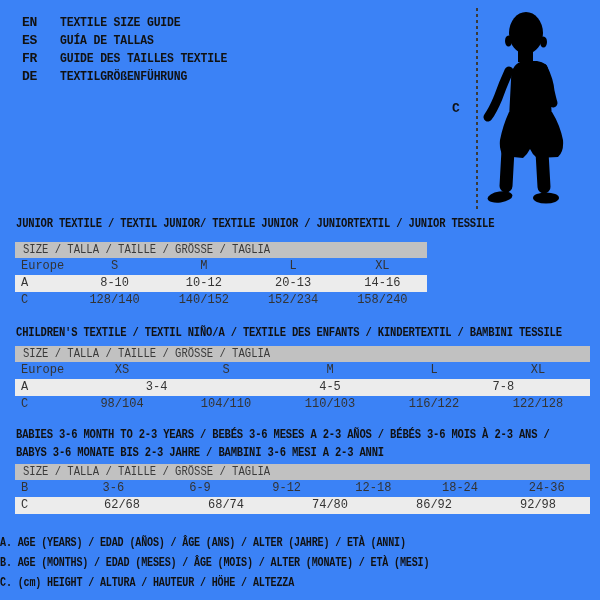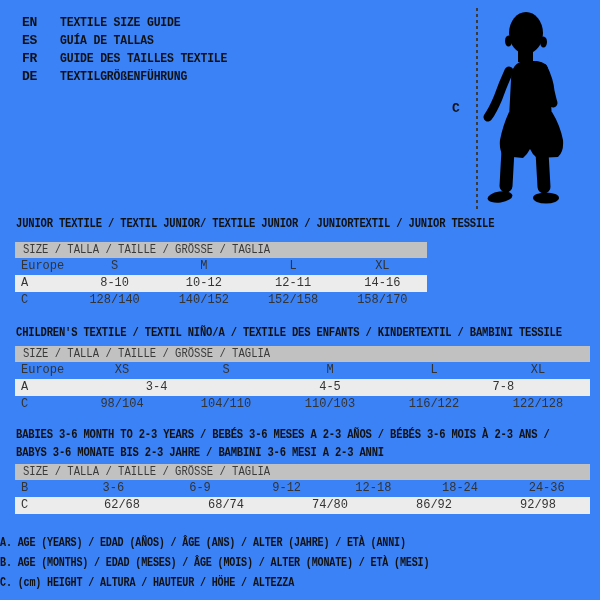--- a/index.html
+++ b/index.html
@@ -109,29 +109,29 @@
       <span class="lbl">Europe</span>
       <span class="val">S</span>
       <span class="val">M</span>
       <span class="val">L</span>
       <span class="val">XL</span>
     </div>
     <div class="st-row shaded">
       <span class="lbl">A</span>
       <span class="val">8-10</span>
       <span class="val">10-12</span>
-      <span class="val">12-11</span>
+      <span class="val">20-13</span>
       <span class="val">14-16</span>
     </div>
     <div class="st-row">
       <span class="lbl">C</span>
       <span class="val">128/140</span>
       <span class="val">140/152</span>
-      <span class="val">152/158</span>
-      <span class="val">158/170</span>
+      <span class="val">152/234</span>
+      <span class="val">158/240</span>
     </div>
   </div>
 
   <div class="heading h-children">CHILDREN'S TEXTILE / TEXTIL NIÑO/A / TEXTILE DES ENFANTS / KINDERTEXTIL / BAMBINI TESSILE</div>
   <div class="size-table t-children">
     <div class="st-header">
       <span class="cond">SIZE / TALLA / TAILLE / GRÖSSE / TAGLIA</span>
     </div>
     <div class="st-row">
       <span class="lbl">Europe</span>

